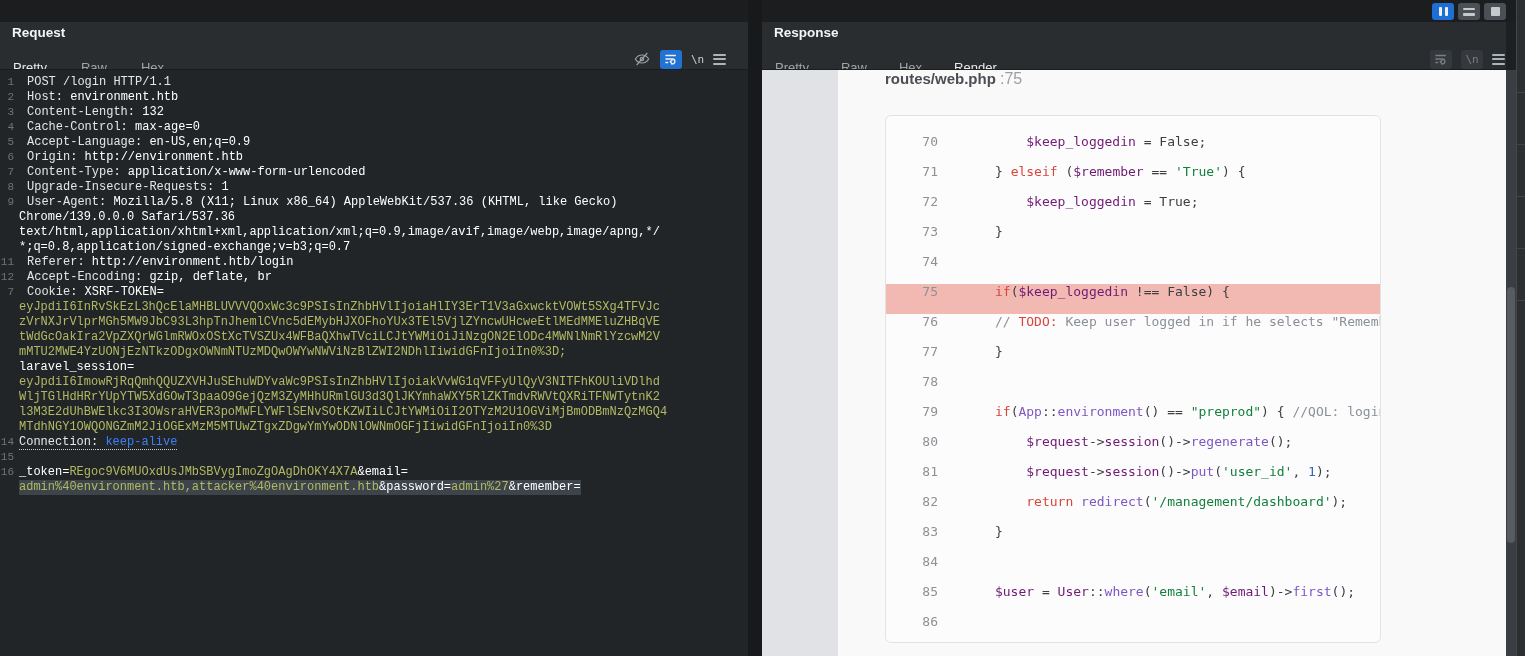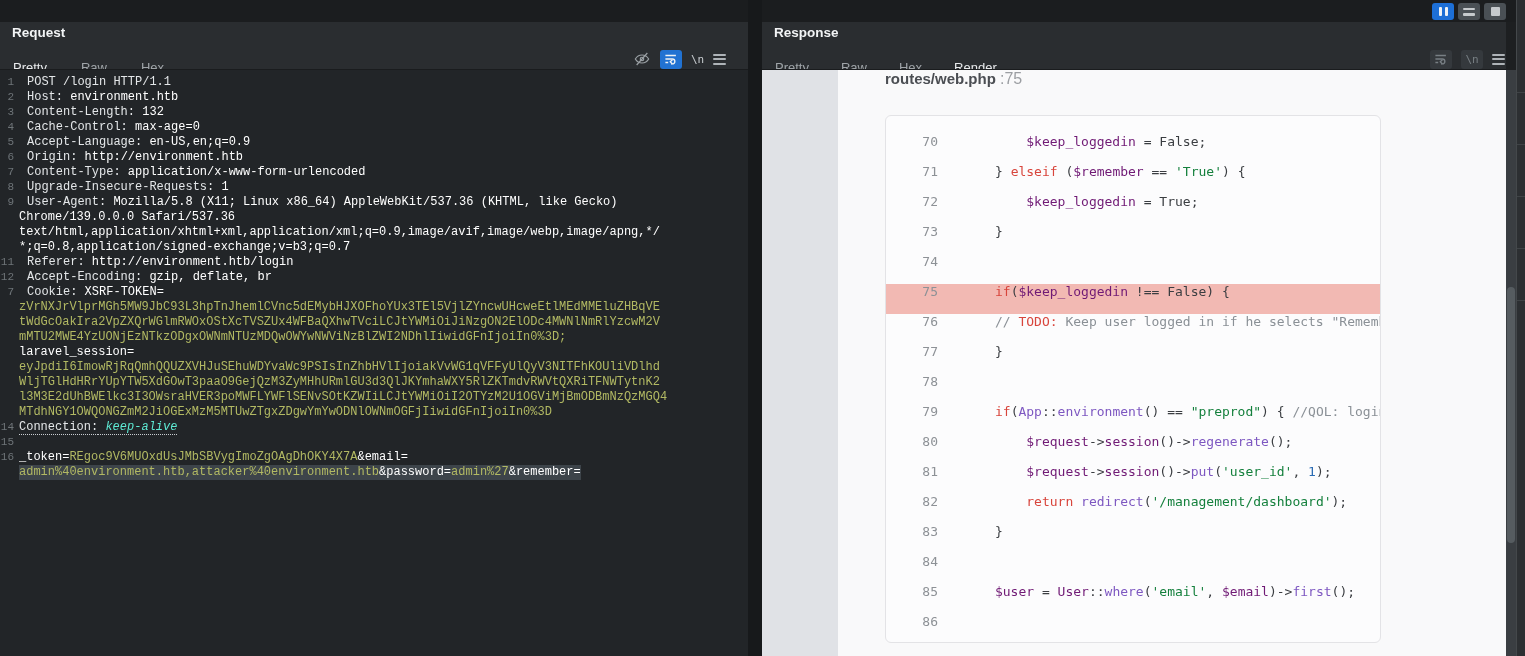--- a/index.html
+++ b/index.html
@@ -46,21 +46,21 @@
   .editor { position:absolute; left:0; top:48px; width:748px; height:586px; background:#222528; overflow:hidden;
             font-family:"Liberation Mono", monospace; font-size:12px; line-height:15px; padding-top:5px; }
   .rrow { display:flex; height:15px; white-space:pre; }
   .rgut { flex:0 0 14px; text-align:right; color:#6e7478; font-size:11px; }
   .rtxt { margin-left:5px; color:#c2c7cb; }
   .rtxt.sel { background:#3d444a; }
   .c-n { color:#e4e7e9;padding-left:8px; }
   .c-v { color:#ffffff;text-align:right; }
   .c-t { color:#b2b963; }
   .c-nu { color:#e4e7e9; border-bottom:1px dotted #c9cdd1; }
-  .c-vu { color:#5eead4; border-bottom:1px dotted #c9cdd1;font-style:italic; }
+  .c-vu { color:#3b82f6; border-bottom:1px dotted #c9cdd1; }
   
   .render { position:absolute; left:0; top:48px; width:744px; height:586px; background:#f9f9fa; overflow:hidden; }
   .render .leftcol { position:absolute; left:0; top:0; width:76px; height:586px; background:#e0e2e6; }
   .file-head { position:absolute; left:123px; top:0px; font-size:15px; font-weight:bold; color:#4b4e53; }
   .file-head .ref { font-weight:normal; color:#9b9ea2; font-size:16px; }
   .codecard { position:absolute; left:123px; top:45px; width:496px; height:528px; background:#fcfcfd;
               border:1px solid #e3e3e6; border-radius:6px; padding-top:18px; overflow:hidden; }
   .crow { display:flex; align-items:flex-start; height:30px; white-space:pre; overflow:hidden; }
   .crow.hl { background:#f2b9b3; }
   .cnum { flex:0 0 36px; margin-left:16px; text-align:right; color:#8d9196; font-family:"DejaVu Sans Mono", monospace; font-size:13px; }
@@ -137,20 +137,21 @@
         <div class="rrow"><span class="rgut">6</span><span class="rtxt"><span class="c-n">Origin:</span><span class="c-v"> http://environment.htb</span></span></div>
         <div class="rrow"><span class="rgut">7</span><span class="rtxt"><span class="c-n">Content-Type:</span><span class="c-v"> application/x-www-form-urlencoded</span></span></div>
         <div class="rrow"><span class="rgut">8</span><span class="rtxt"><span class="c-n">Upgrade-Insecure-Requests:</span><span class="c-v"> 1</span></span></div>
         <div class="rrow"><span class="rgut">9</span><span class="rtxt"><span class="c-n">User-Agent:</span><span class="c-v"> Mozilla/5.8 (X11; Linux x86_64) AppleWebKit/537.36 (KHTML, like Gecko)</span></span></div>
         <div class="rrow"><span class="rgut"></span><span class="rtxt"><span class="c-v">Chrome/139.0.0.0 Safari/537.36</span></span></div>
         <div class="rrow"><span class="rgut"></span><span class="rtxt"><span class="c-v">text/html,application/xhtml+xml,application/xml;q=0.9,image/avif,image/webp,image/apng,*/</span></span></div>
         <div class="rrow"><span class="rgut"></span><span class="rtxt"><span class="c-v">*;q=0.8,application/signed-exchange;v=b3;q=0.7</span></span></div>
         <div class="rrow"><span class="rgut">11</span><span class="rtxt"><span class="c-n">Referer:</span><span class="c-v"> http://environment.htb/login</span></span></div>
         <div class="rrow"><span class="rgut">12</span><span class="rtxt"><span class="c-n">Accept-Encoding:</span><span class="c-v"> gzip, deflate, br</span></span></div>
         <div class="rrow"><span class="rgut">7</span><span class="rtxt"><span class="c-n">Cookie:</span><span class="c-v"> XSRF-TOKEN=</span></span></div>
+        <div class="rrow"><span class="rgut"></span><span class="rtxt"><span class="c-t">eyJpdiI6InRvSkEzL3hQcElaMHBLUVVVQOxWc3c9PSIsInZhbHVlIjoiaHlIY3ErT1V3aGxwcktVOWt5SXg4TFVJc</span></span></div>
         <div class="rrow"><span class="rgut"></span><span class="rtxt"><span class="c-t">zVrNXJrVlprMGh5MW9JbC93L3hpTnJhemlCVnc5dEMybHJXOFhoYUx3TEl5VjlZYncwUHcweEtlMEdMMEluZHBqVE</span></span></div>
         <div class="rrow"><span class="rgut"></span><span class="rtxt"><span class="c-t">tWdGcOakIra2VpZXQrWGlmRWOxOStXcTVSZUx4WFBaQXhwTVciLCJtYWMiOiJiNzgON2ElODc4MWNlNmRlYzcwM2V</span></span></div>
         <div class="rrow"><span class="rgut"></span><span class="rtxt"><span class="c-t">mMTU2MWE4YzUONjEzNTkzODgxOWNmNTUzMDQwOWYwNWViNzBlZWI2NDhlIiwidGFnIjoiIn0%3D;</span></span></div>
         <div class="rrow"><span class="rgut"></span><span class="rtxt"><span class="c-v">laravel_session=</span></span></div>
         <div class="rrow"><span class="rgut"></span><span class="rtxt"><span class="c-t">eyJpdiI6ImowRjRqQmhQQUZXVHJuSEhuWDYvaWc9PSIsInZhbHVlIjoiakVvWG1qVFFyUlQyV3NITFhKOUliVDlhd</span></span></div>
         <div class="rrow"><span class="rgut"></span><span class="rtxt"><span class="c-t">WljTGlHdHRrYUpYTW5XdGOwT3paaO9GejQzM3ZyMHhURmlGU3d3QlJKYmhaWXY5RlZKTmdvRWVtQXRiTFNWTytnK2</span></span></div>
         <div class="rrow"><span class="rgut"></span><span class="rtxt"><span class="c-t">l3M3E2dUhBWElkc3I3OWsraHVER3poMWFLYWFlSENvSOtKZWIiLCJtYWMiOiI2OTYzM2U1OGViMjBmODBmNzQzMGQ4</span></span></div>
         <div class="rrow"><span class="rgut"></span><span class="rtxt"><span class="c-t">MTdhNGY1OWQONGZmM2JiOGExMzM5MTUwZTgxZDgwYmYwODNlOWNmOGFjIiwidGFnIjoiIn0%3D</span></span></div>
         <div class="rrow"><span class="rgut">14</span><span class="rtxt"><span class="c-nu">Connection:</span><span class="c-vu"> keep-alive</span></span></div>
         <div class="rrow"><span class="rgut">15</span><span class="rtxt"></span></div>

